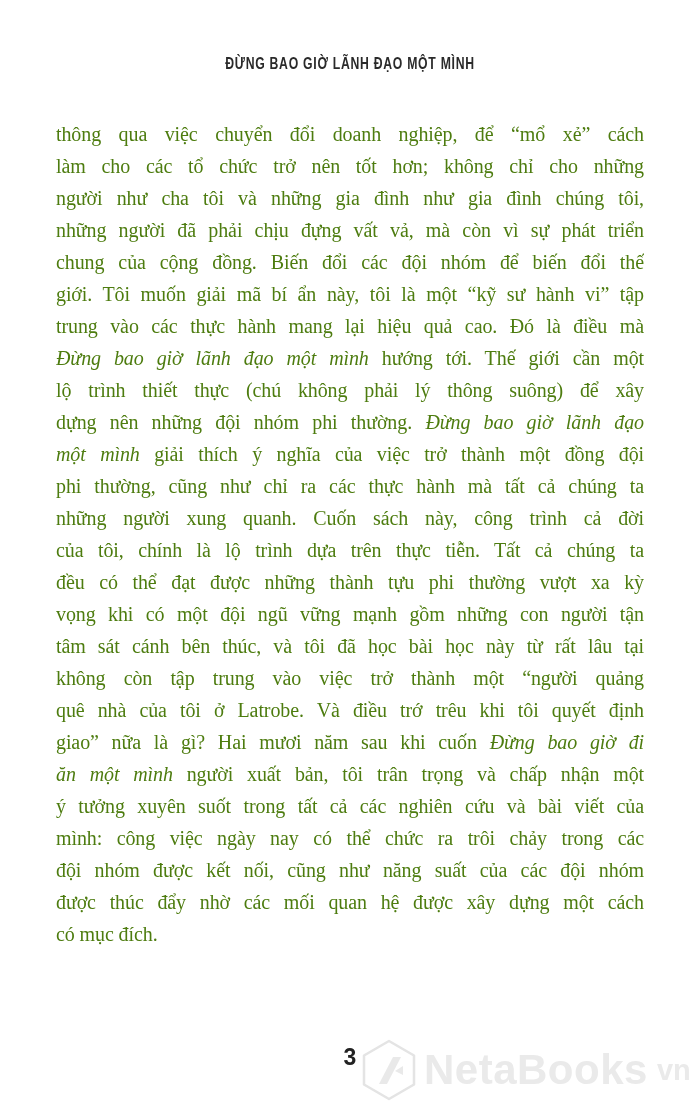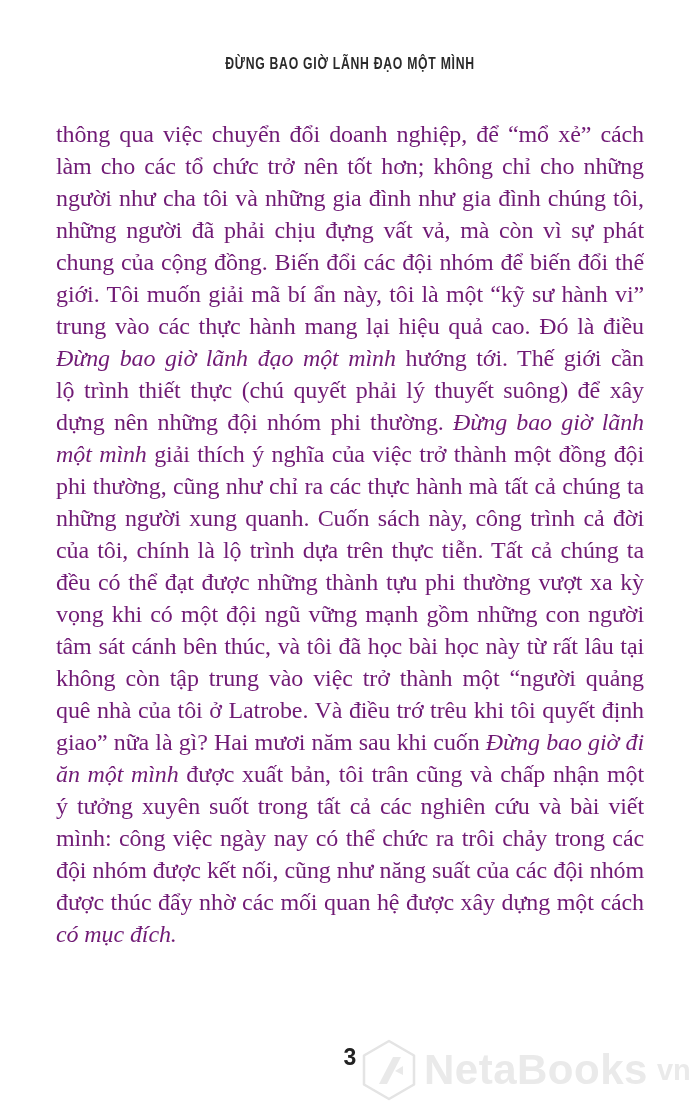--- a/index.html
+++ b/index.html
@@ -25,36 +25,35 @@
     color: #2a2a2a;
     transform: scaleX(0.72);
     transform-origin: center;
     white-space: nowrap;
   }
   .body-text {
     position: absolute;
     top: 118px;
     left: 56px;
     width: 588px;
-    color: #701a75;
-    font-size: 24px;
+    color: #4d7c0f;
+    font-size: 20px;
     letter-spacing: -0.1px;
   }
   .body-text .line {
     height: 32px;
     line-height: 32px;
     overflow: hidden;
     text-align: justify;
     text-align-last: justify;
     white-space: normal;
   }
   .body-text .line.no-justify {
     text-align: center;
     text-align-last: left;
-    font-style: italic;
   }
   .body-text .line i {
     font-family: "Liberation Serif", serif;
     font-style: italic;
   }
   .page-number {
     position: absolute;
     top: 1044px;
     left: 0;
     width: 700px;
@@ -99,33 +98,33 @@
 
   <div class="body-text" id="body-text">
       <div class="line"><span>thông qua việc chuyển đổi doanh nghiệp, để “mổ xẻ” cách</span></div>
       <div class="line"><span>làm cho các tổ chức trở nên tốt hơn; không chỉ cho những</span></div>
       <div class="line"><span>người như cha tôi và những gia đình như gia đình chúng tôi,</span></div>
       <div class="line"><span>những người đã phải chịu đựng vất vả, mà còn vì sự phát triển</span></div>
       <div class="line"><span>chung của cộng đồng. Biến đổi các đội nhóm để biến đổi thế</span></div>
       <div class="line"><span>giới. Tôi muốn giải mã bí ẩn này, tôi là một “kỹ sư hành vi” tập</span></div>
       <div class="line"><span>trung vào các thực hành mang lại hiệu quả cao. Đó là điều mà</span></div>
       <div class="line"><i>Đừng bao giờ lãnh đạo một mình</i><span> hướng tới. Thế giới cần một</span></div>
-      <div class="line"><span>lộ trình thiết thực (chú quyết phải lý thuyết suông) để xây</span></div>
+      <div class="line"><span>lộ trình thiết thực (chú không phải lý thông suông) để xây</span></div>
       <div class="line"><span>dựng nên những đội nhóm phi thường. </span><i>Đừng bao giờ lãnh đạo</i></div>
       <div class="line"><i>một mình</i><span> giải thích ý nghĩa của việc trở thành một đồng đội</span></div>
       <div class="line"><span>phi thường, cũng như chỉ ra các thực hành mà tất cả chúng ta</span></div>
       <div class="line"><span>những người xung quanh. Cuốn sách này, công trình cả đời</span></div>
       <div class="line"><span>của tôi, chính là lộ trình dựa trên thực tiễn. Tất cả chúng ta</span></div>
       <div class="line"><span>đều có thể đạt được những thành tựu phi thường vượt xa kỳ</span></div>
       <div class="line"><span>vọng khi có một đội ngũ vững mạnh gồm những con người tận</span></div>
       <div class="line"><span>tâm sát cánh bên thúc, và tôi đã học bài học này từ rất lâu tại</span></div>
       <div class="line"><span>không còn tập trung vào việc trở thành một “người quảng</span></div>
       <div class="line"><span>quê nhà của tôi ở Latrobe. Và điều trớ trêu khi tôi quyết định</span></div>
       <div class="line"><span>giao” nữa là gì? Hai mươi năm sau khi cuốn </span><i>Đừng bao giờ đi</i></div>
-      <div class="line"><i>ăn một mình</i><span> được xuất bản, tôi trân cũng và chấp nhận một</span></div>
+      <div class="line"><i>ăn một mình</i><span> người xuất bản, tôi trân trọng và chấp nhận một</span></div>
       <div class="line"><span>ý tưởng xuyên suốt trong tất cả các nghiên cứu và bài viết của</span></div>
       <div class="line"><span>mình: công việc ngày nay có thể chức ra trôi chảy trong các</span></div>
       <div class="line"><span>đội nhóm được kết nối, cũng như năng suất của các đội nhóm</span></div>
       <div class="line"><span>được thúc đẩy nhờ các mối quan hệ được xây dựng một cách</span></div>
       <div class="line no-justify"><span>có mục đích.</span></div>
     </div>
 
   <div class="page-number">3</div>
 
   <div class="watermark">

